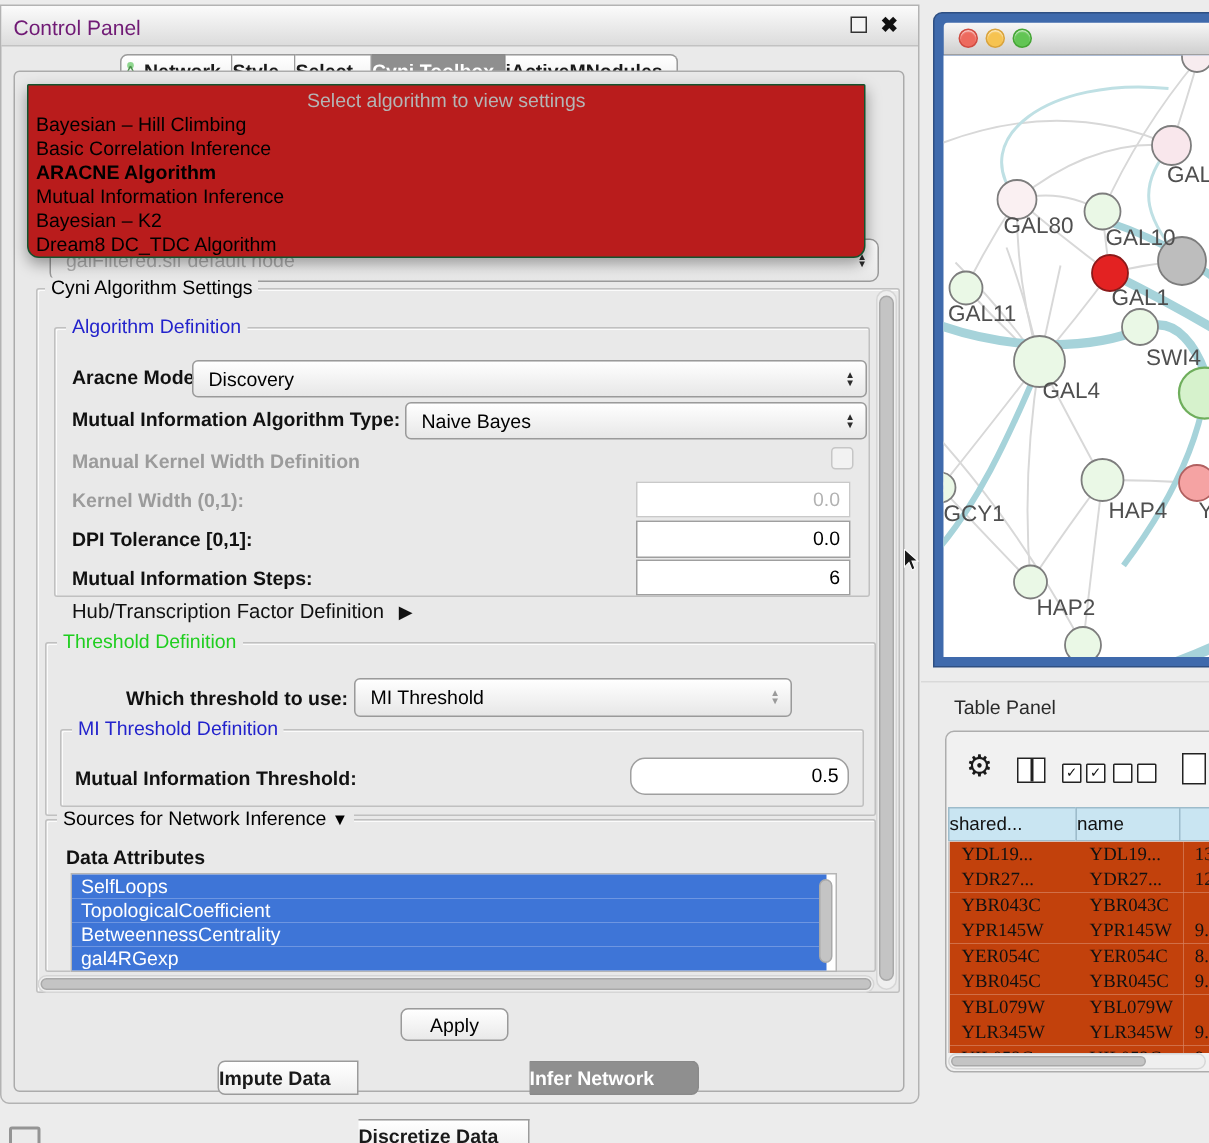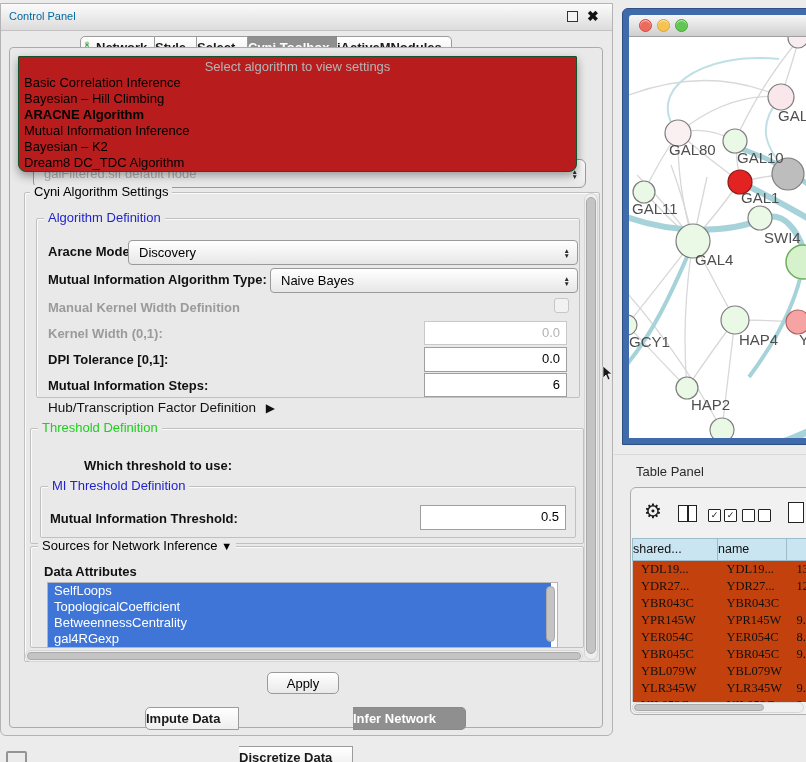--- a/index.html
+++ b/index.html
@@ -2,21 +2,21 @@
 <html><head>
 <meta charset="utf-8">
 <style>
   html,body{margin:0;padding:0;background:#ececec;}
   #stage{position:relative;width:806px;height:762px;overflow:hidden;background:#ececec;
          font-family:"Liberation Sans",sans-serif;-webkit-font-smoothing:antialiased;}
   .abs{position:absolute;box-sizing:border-box;}
   
   .cp-win{background:#eaeaea;border:1px solid #b3b3b3;border-radius:0 0 6px 6px;}
   .cp-titlebar{background:linear-gradient(#fbfbfb,#dcdcdc);border-bottom:1px solid #c2c2c2;}
-  .cp-title{font-size:11px;color:#0369a1;}
+  .cp-title{font-size:14px;color:#701a75;}
   .main-panel{background:#e9e9e9;border:1px solid #ababab;border-radius:4px;}
   
   .seg{height:23px;line-height:21px;text-align:left;font-size:13px;font-weight:bold;color:#1a1a1a;
        background:linear-gradient(#ffffff,#eeeeee);border:1px solid #9b9b9b;border-left:none;}
   .seg.first{border-left:1px solid #9b9b9b;border-radius:5px 0 0 5px;}
   .seg.last{border-radius:0 5px 5px 0;}
   .seg.sel{background:#8f8f8f;color:#fff;border-color:#8a8a8a;}
   
   .popup{background:#b91c1c;border:1px solid #14532d;border-radius:1px 1px 8px 8px;
          box-shadow:0 4px 10px rgba(0,0,0,.38);z-index:50;padding-top:2px;}
@@ -141,25 +141,32 @@
 
   <div class="abs flabel norm" style="left:48px;top:400px;font-size:13.5px;">
     <span>Hub/Transcription Factor Definition</span>
     <span style="margin-left:6px;font-size:12px;">▶</span>
   </div>
 
   <div class="abs grp" style="left:30px;top:428px;width:554px;height:116px;"></div>
   <div class="abs grp-title t-green" style="left:38px;top:421px;">Threshold Definition</div>
 
   <div class="abs flabel" style="left:84px;top:458px;">Which threshold to use:</div>
+  <div class="abs combo" style="left:236px;top:452px;width:292px;height:26px;">
+    <span class="val">MI Threshold</span>
+    <span class="stepper" style="color:#9a9a9a;">
+        <span>▲</span>
+        <span>▼</span>
+      </span>
+  </div>
 
   <div class="abs grp" style="left:40px;top:486px;width:536px;height:52px;"></div>
   <div class="abs grp-title t-blue" style="left:48px;top:479px;">MI Threshold Definition</div>
   <div class="abs flabel" style="left:50px;top:511px;">Mutual Information Threshold:</div>
-  <div class="abs tfield" style="left:420px;top:505px;width:146px;height:25px;">0.5</div>
+  <div class="abs tfield" style="left:420px;top:505px;width:146px;height:25px;border-radius:10px;">0.5</div>
 
   <div class="abs grp" style="left:30px;top:546px;width:554px;height:102px;"></div>
   <div class="abs grp-title" style="left:38px;top:539px;">
     <span>Sources for Network Inference</span>
     <span style="font-size:11px;">▼</span>
   </div>
   <div class="abs flabel" style="left:44px;top:564px;">Data Attributes</div>
 
   <div class="abs attr-list" style="left:47px;top:582px;width:511px;height:66px;">
     <div class="attr-item" style="width:497px;">SelfLoops</div>
@@ -173,22 +180,22 @@
   <div class="abs sb-thumb" style="left:27px;top:652px;width:554px;height:8px;"></div>
 
   <button class="abs btn" style="left:267px;top:672px;width:72px;height:22px;">Apply</button>
 
   <div class="abs seg first" style="left:145px;top:707px;width:94px;">Impute Data</div>
   <div class="abs seg" style="left:239px;top:746px;width:114px;">Discretize Data</div>
   <div class="abs seg last sel" style="left:353px;top:707px;width:113px;">Infer Network</div>
 
   <div class="abs popup" style="left:18px;top:56px;width:559px;height:116px;">
     <div class="pitem placeholder">Select algorithm to view settings</div>
+    <div class="pitem">Bayesian – Hill Climbing</div>
     <div class="pitem">Basic Correlation Inference</div>
-    <div class="pitem">Bayesian – Hill Climbing</div>
     <div class="pitem bold">ARACNE Algorithm</div>
     <div class="pitem">Mutual Information Inference</div>
     <div class="pitem">Bayesian – K2</div>
     <div class="pitem">Dream8 DC_TDC Algorithm</div>
   </div>
 
   <div class="abs net-frame" style="left:622px;top:8px;width:200px;height:437px;"></div>
   <div class="abs net-titlebar" style="left:629px;top:15px;width:190px;height:22px;"></div>
   <div class="abs light" style="left:639px;top:19px;background:#ed6a5e;border:1px solid #d04b41;"></div>
   <div class="abs light" style="left:657px;top:19px;background:#f6c351;border:1px solid #d9a33c;"></div>

